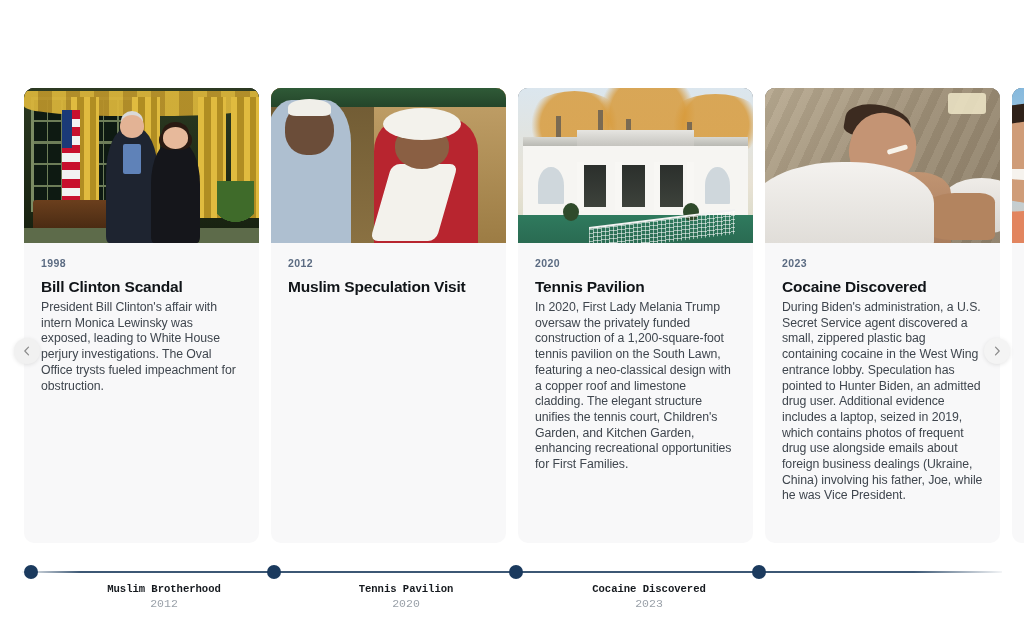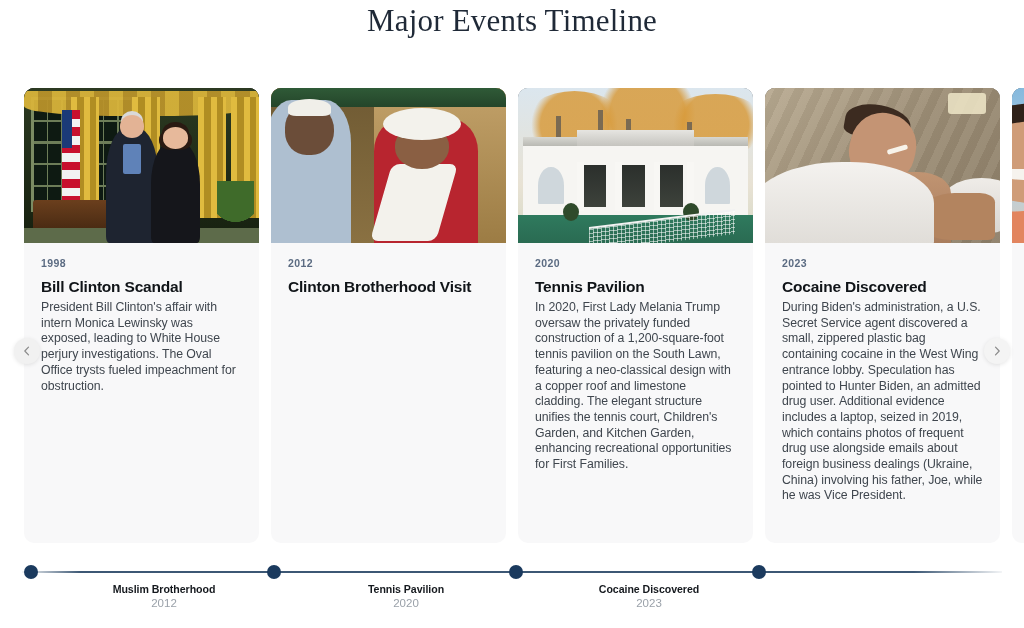--- a/index.html
+++ b/index.html
@@ -121,20 +121,21 @@
   .nav-arrow.right { right: 14px; background: #f4f4f4; }
   .nav-arrow svg { display: block; }
 
   
   .timeline {
     position: absolute;
     left: 0;
     top: 555px;
     width: 1024px;
     height: 73px;
+    font-family: Liberation Mono, monospace;
   }
 
   .timeline-line {
     position: absolute;
     left: 22px;
     top: 16px;
     width: 980px;
     height: 1.6px;
     background: linear-gradient(to right,
         rgba(26,58,92,0.05) 0%,
@@ -311,21 +312,20 @@
   .s5 .smile { position:absolute; left:-10%; top:52%; width:70%; height:8%;
       background:#f6f3ee; border-radius:0 0 60% 60%; }
   .s5 .shirt { position:absolute; left:-40%; bottom:0; width:170%; height:22%;
       background:#e2855f; border-radius:50% 50% 0 0; }
 </style>
 </head>
 <body>
 
 <div class="page">
 
-  <h1 class="page-title">Major Events Timeline</h1>
 
   <div class="carousel">
     <div class="track">
 
       <div class="card">
         <div class="card-photo">
           <div class="scene s1">
             <div class="wall"></div>
             <div class="win a">
                 <div class="winglass"></div>
@@ -370,21 +370,21 @@
               </div>
             <div class="p2">
                 <div class="sash"></div>
                 <div class="head"></div>
                 <div class="turban"></div>
               </div>
           </div>
         </div>
         <div class="card-body">
           <div class="card-year">2012</div>
-          <div class="card-title">Clinton Brotherhood Visit</div>
+          <div class="card-title">Muslim Speculation Visit</div>
         </div>
       </div>
 
       <div class="card">
         <div class="card-photo">
           <div class="scene s3">
             <div class="sky"></div>
             <div class="foliage" style="left:2%;  top:2%;  width:44%; height:44%;"></div>
             <div class="foliage" style="left:30%; top:-6%; width:50%; height:46%;"></div>
             <div class="foliage" style="left:62%; top:4%;  width:44%; height:40%;"></div>

